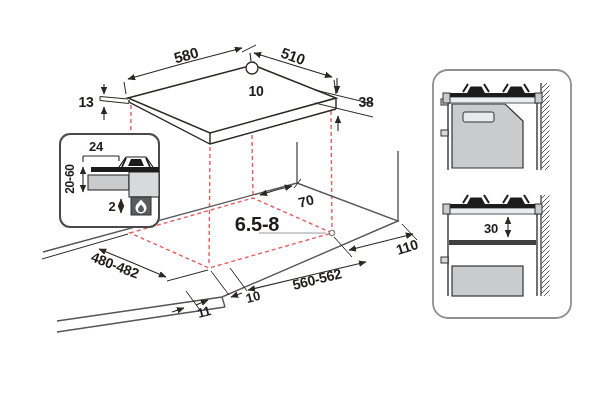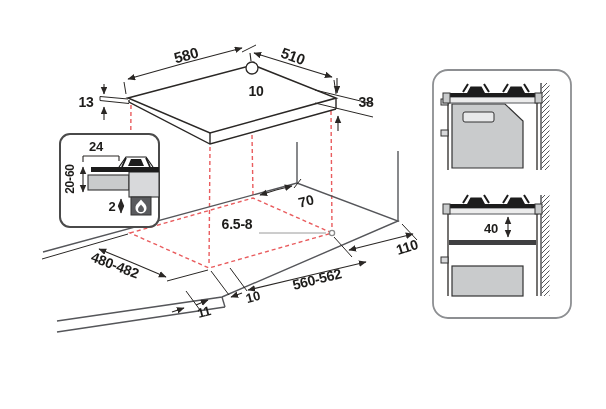--- a/index.html
+++ b/index.html
@@ -184,22 +184,22 @@
 <div class="lbl" style="left:293px;top:56px;--r:20deg;font-size:15px">510</div>
 <div class="lbl" style="left:256px;top:91px;font-size:14px">10</div>
 <div class="lbl" style="left:86px;top:102px;font-size:14px">13</div>
 <div class="lbl" style="left:366px;top:102px;font-size:14px">38</div>
 
 <div class="lbl" style="left:96px;top:146px;font-size:13px">24</div>
 <div class="lbl" style="left:70px;top:179px;--r:-90deg;font-size:12px">20-60</div>
 <div class="lbl" style="left:112px;top:206px;font-size:13px">2</div>
 
 <div class="lbl" style="left:306px;top:201px;--r:-14deg;font-size:14px">70</div>
-<div class="lbl" style="left:237px;top:224px;font-size:14px">6.5-8</div>
+<div class="lbl" style="left:257px;top:224px;font-size:20px">6.5-8</div>
 <div class="lbl" style="left:407px;top:247px;--r:-17deg;font-size:14px">110</div>
 <div class="lbl" style="left:317px;top:279px;--r:-14deg;font-size:14px">560-562</div>
 <div class="lbl" style="left:253px;top:297px;--r:-15deg;font-size:13px">10</div>
 <div class="lbl" style="left:204px;top:312px;--r:-15deg;font-size:13px">11</div>
 <div class="lbl" style="left:115px;top:265px;--r:21deg;font-size:14px">480-482</div>
 
-<div class="lbl" style="left:491px;top:228px;font-size:13px">40</div>
+<div class="lbl" style="left:491px;top:228px;font-size:13px">30</div>
 
 </div>
 
 </body></html>

